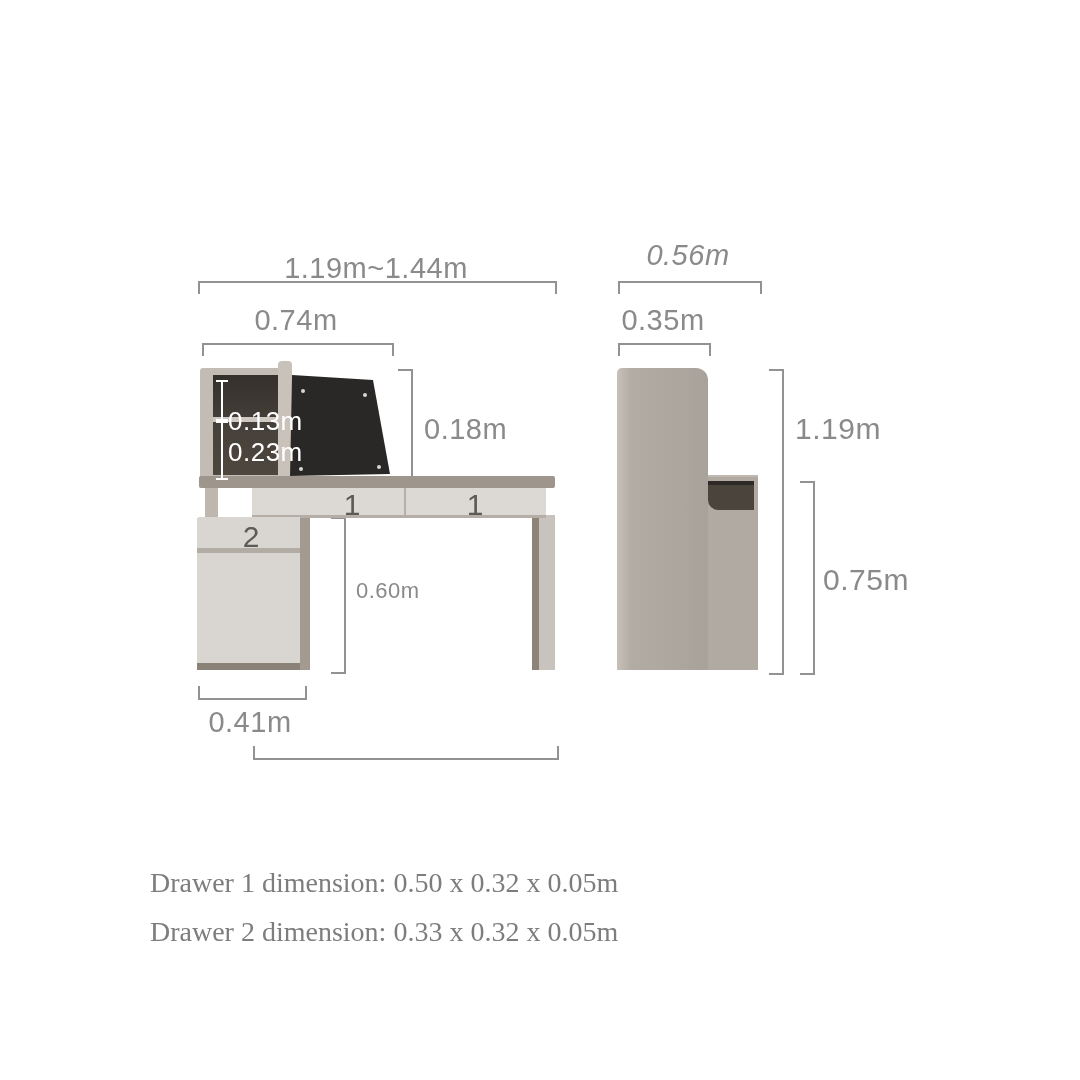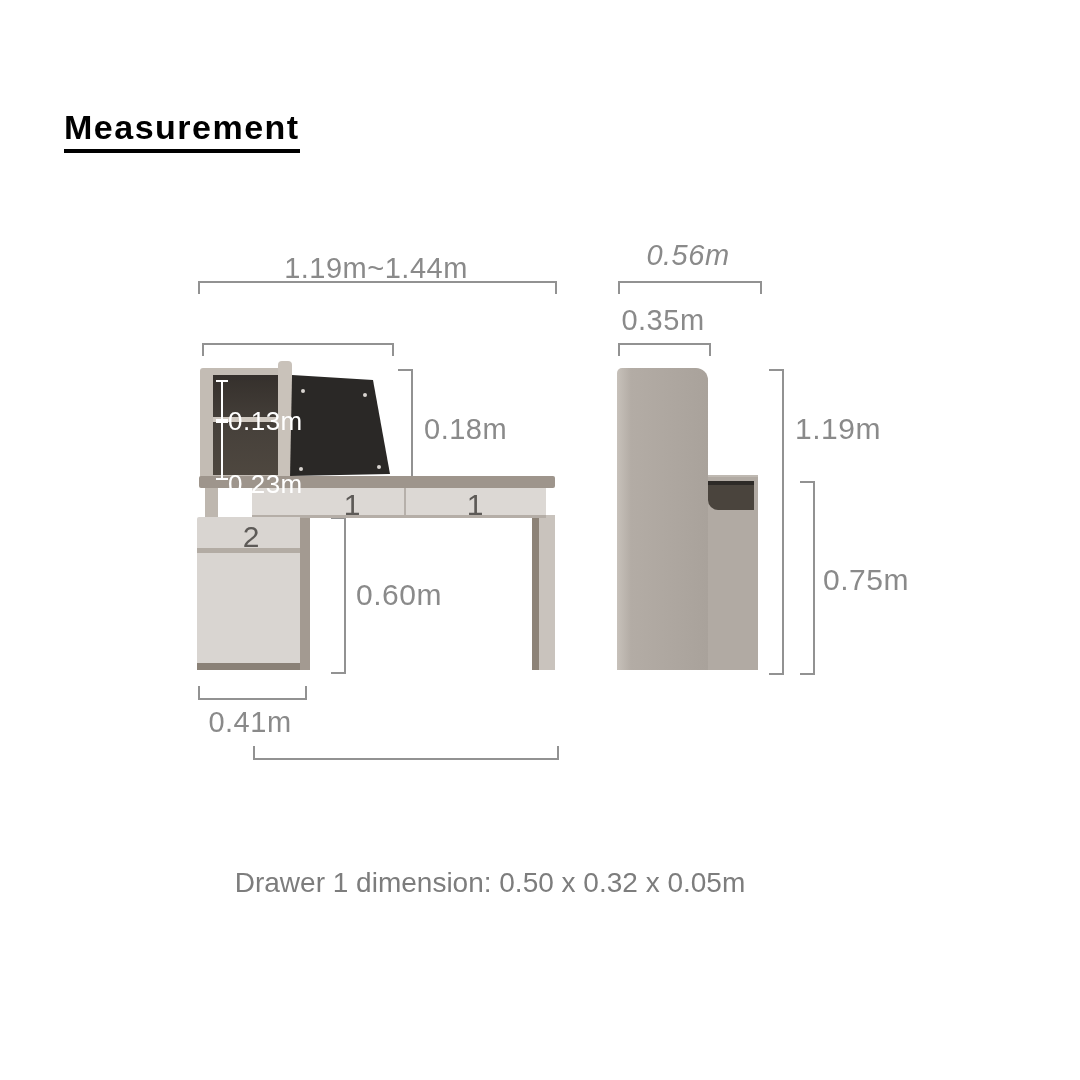--- a/index.html
+++ b/index.html
@@ -20,46 +20,46 @@
   
   .br-down{position:absolute;border-top:2px solid #929292;border-left:2px solid #929292;border-right:2px solid #929292;}
   .br-up{position:absolute;border-bottom:2px solid #929292;border-left:2px solid #929292;border-right:2px solid #929292;}
   .br-left{position:absolute;border-right:2px solid #929292;border-top:2px solid #929292;border-bottom:2px solid #929292;}
   
   .wdim{position:absolute;width:12px;border-top:2px solid #fff;border-bottom:2px solid #fff;z-index:6;}
   .wdim::after{content:"";position:absolute;left:50%;top:0;bottom:0;width:2px;margin-left:-1px;background:#fff;}
   
   .piece{position:absolute;}
   .panel-dot{position:absolute;width:4px;height:4px;border-radius:50%;background:#d8d4d0;}
-  .notes{position:absolute;left:150px;top:858px;width:680px;text-align:center;
-         font-size:28px;line-height:49px;color:#7d7d7d;}
+  .notes{position:absolute;left:150px;top:858px;width:680px;text-align:left;
+         font-size:28px;line-height:49px;color:#7d7d7d;font-family:Liberation Serif, serif;}
 </style>
 </head>
 <body>
 
 <div id="canvas">
 
-  <div class="title">Measurement</div>
 
   <div class="dim center" style="left:198px;top:239px;width:356px;margin-top:13px;">1.19m~1.44m</div>
   <div class="br-down" style="left:198px;top:281px;width:355px;height:11px;"></div>
 
+  <div class="dim center" style="left:202px;top:304px;width:188px;">0.74m</div>
   <div class="br-down" style="left:202px;top:343px;width:188px;height:11px;"></div>
 
   <div class="piece" style="left:200px;top:368px;width:92px;height:109px;background:#c3bcb4;border-radius:3px 3px 0 0;z-index:1;">
     <div style="position:absolute;left:13px;top:7px;width:67px;height:100px;background:linear-gradient(180deg,#35302c 0%,#47413b 55%,#4e473f 100%);"></div>
     <div style="position:absolute;left:13px;top:49px;width:67px;height:5px;background:#cfc8c0;"></div>
   </div>
 
   <div class="piece" style="left:278px;top:361px;width:14px;height:116px;background:#c9c2ba;border-radius:4px 4px 0 0;z-index:3;"></div>
 
   <div class="wdim" style="left:216px;top:380px;height:37px;"></div>
   <div class="wlabel" style="left:228px;top:406px;">0.13m</div>
   <div class="wdim" style="left:216px;top:421px;height:55px;"></div>
-  <div class="wlabel" style="left:228px;top:437px;margin-top:32px;">0.23m</div>
+  <div class="wlabel" style="left:228px;top:437px;">0.23m</div>
 
   <div class="piece" style="left:287px;top:367px;width:105px;height:111px;background:#2a2826;z-index:4;
        clip-path:polygon(4.8% 7.2%, 81.9% 11.7%, 98.1% 96.4%, 2.9% 98.2%);">
     <div class="panel-dot" style="left:14px;top:22px;"></div>
     <div class="panel-dot" style="left:76px;top:26px;"></div>
     <div class="panel-dot" style="left:90px;top:98px;"></div>
     <div class="panel-dot" style="left:12px;top:100px;"></div>
   </div>
 
   <div class="br-left" style="left:398px;top:369px;width:13px;height:107px;"></div>
@@ -77,21 +77,21 @@
 
   <div class="piece" style="left:205px;top:477px;width:13px;height:41px;background:#beb7af;"></div>
 
   <div class="piece" style="left:197px;top:517px;width:103px;height:153px;background:#d9d5d1;border-bottom:7px solid #8a8177;box-sizing:border-box;border-radius:2px 0 0 0;z-index:2;">
     <div style="position:absolute;left:0;right:0;top:31px;height:5px;background:#b3aca4;"></div>
   </div>
   <div class="piece" style="left:300px;top:517px;width:10px;height:153px;background:#a39a91;"></div>
   <div class="num" style="left:231px;top:520px;width:40px;">2</div>
 
   <div class="br-left" style="left:331px;top:517px;width:13px;height:153px;"></div>
-  <div class="dim" style="left:356px;top:578px;font-size:30px;">0.60m</div>
+  <div class="dim" style="left:356px;top:578px;font-size:22px;">0.60m</div>
 
   <div class="br-up" style="left:198px;top:686px;width:105px;height:12px;"></div>
   <div class="dim center" style="left:190px;top:706px;width:120px;">0.41m</div>
 
   <div class="br-up" style="left:253px;top:746px;width:302px;height:12px;"></div>
 
   <div class="dim center" style="left:618px;top:239px;width:140px;font-style:italic;">0.56m</div>
   <div class="br-down" style="left:618px;top:281px;width:140px;height:11px;"></div>
 
   <div class="dim center" style="left:616px;top:304px;width:94px;">0.35m</div>
@@ -103,15 +103,16 @@
   <div class="piece" style="left:708px;top:481px;width:46px;height:29px;background:#4a443d;border-top:4px solid #2d2a27;box-sizing:border-box;border-radius:0 0 0 10px;"></div>
 
   <div class="br-left" style="left:769px;top:369px;width:13px;height:302px;"></div>
   <div class="dim" style="left:795px;top:412px;font-size:30px;">1.19m</div>
 
   <div class="br-left" style="left:800px;top:481px;width:13px;height:190px;"></div>
   <div class="dim" style="left:823px;top:563px;font-size:30px;">0.75m</div>
 
   <div class="notes">
     <div>Drawer 1 dimension: 0.50 x 0.32 x 0.05m</div>
+    <div>Drawer 2 dimension: 0.33 x 0.32 x 0.05m</div>
   </div>
 
 </div>
 
 </body></html>

